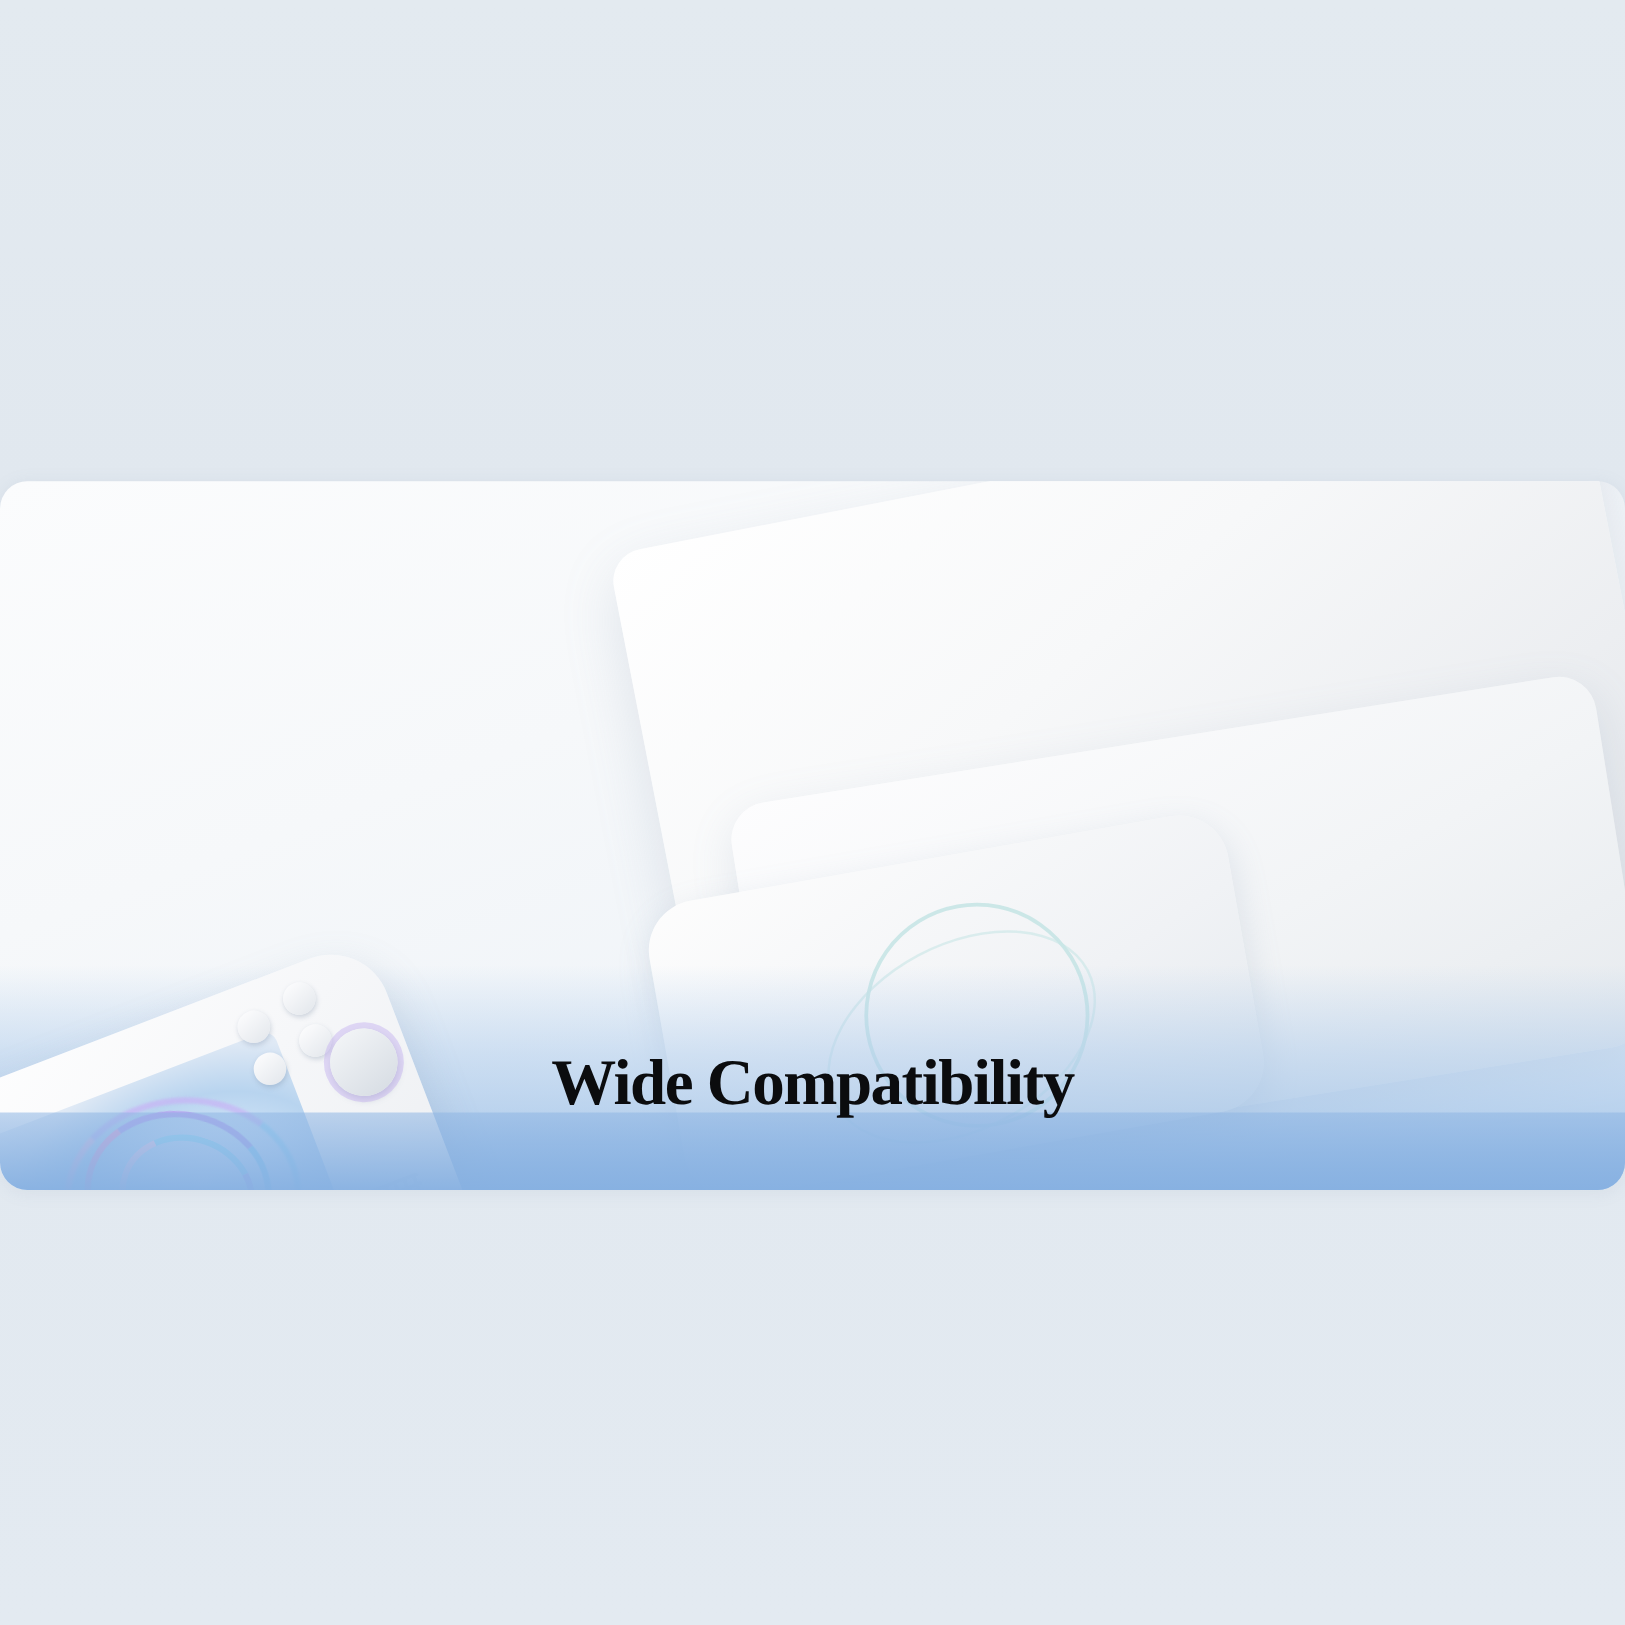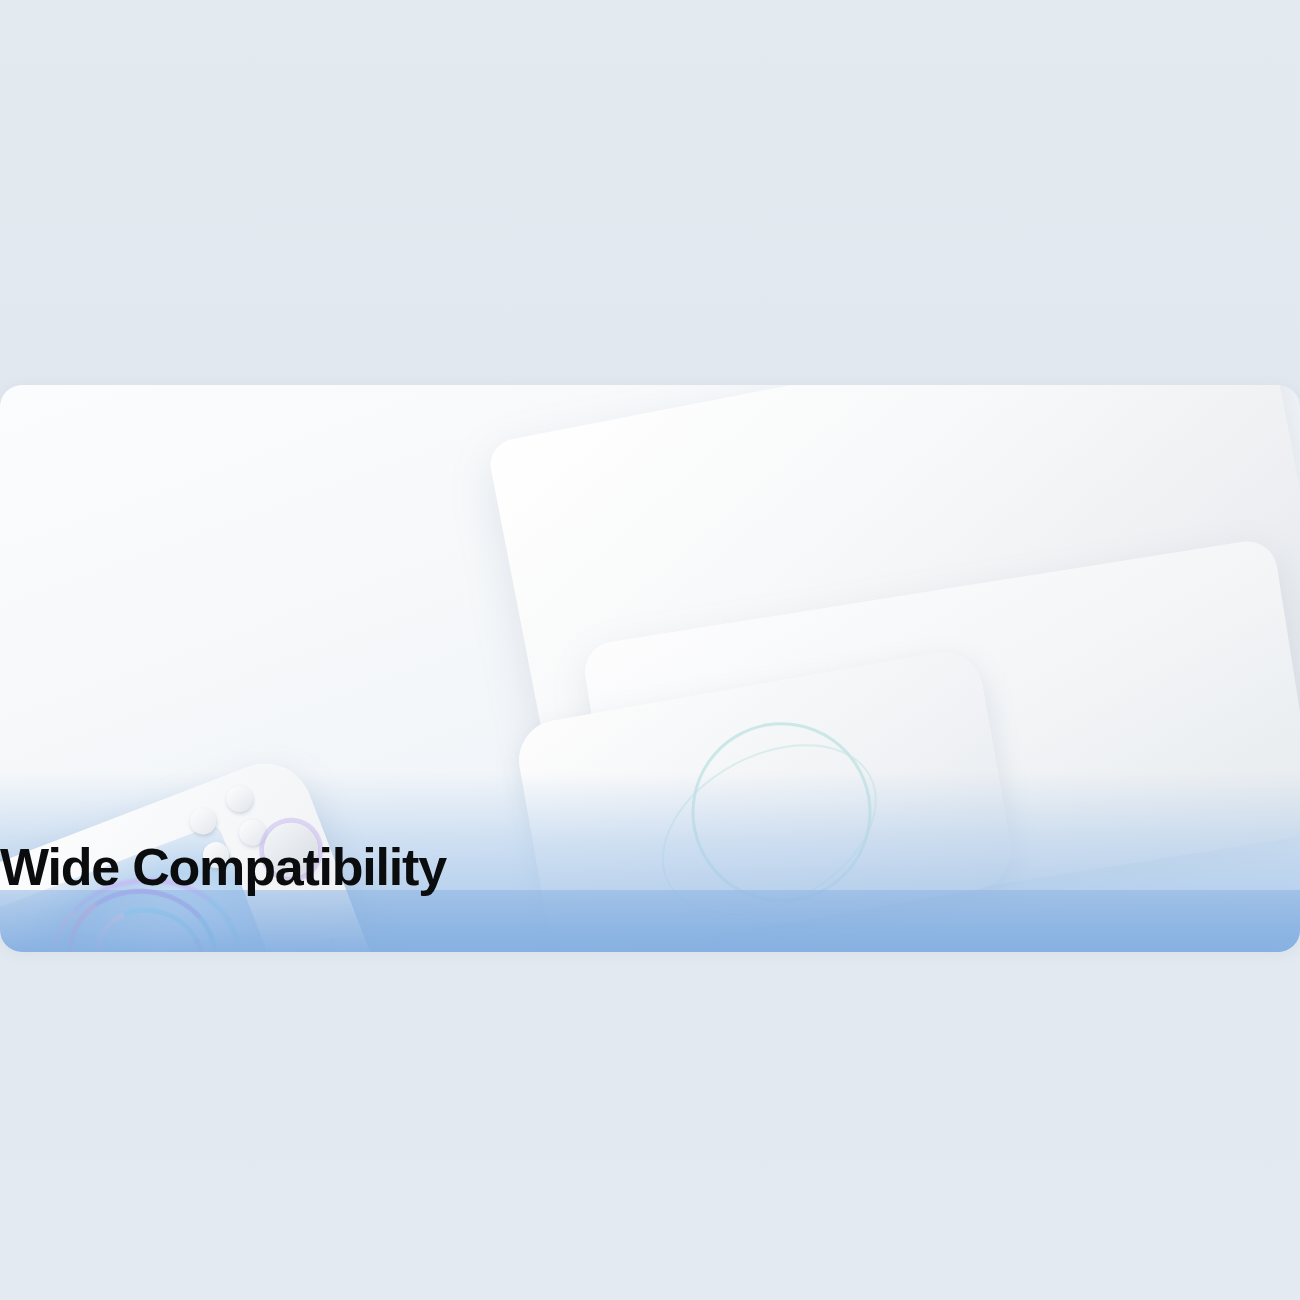--- a/index.html
+++ b/index.html
@@ -119,21 +119,22 @@
   .console .grille {
     position:absolute; right:28px; bottom:58px; width:70px; height:52px;
     background:repeating-linear-gradient(180deg,#dfe4ea 0 3px,transparent 3px 8px),
                repeating-linear-gradient(90deg,#dfe4ea 0 3px,transparent 3px 8px);
     opacity:.85; border-radius:4px;
   }
 
   
   .title {
     position:absolute; left:0; right:0; top:452px;
-    font-size:52px; font-weight:700; letter-spacing:-1.2px; color:#0b0c0e;
+    text-align:center;
+    font-size:52px; font-weight:700; letter-spacing:-1.2px; color:#0b0c0e;font-family:Liberation Serif, serif;
   }
 </style>
 </head>
 <body>
 
 <div id="stage">
 
   <div class="card">
 
     <div class="bg-tablet"></div>

